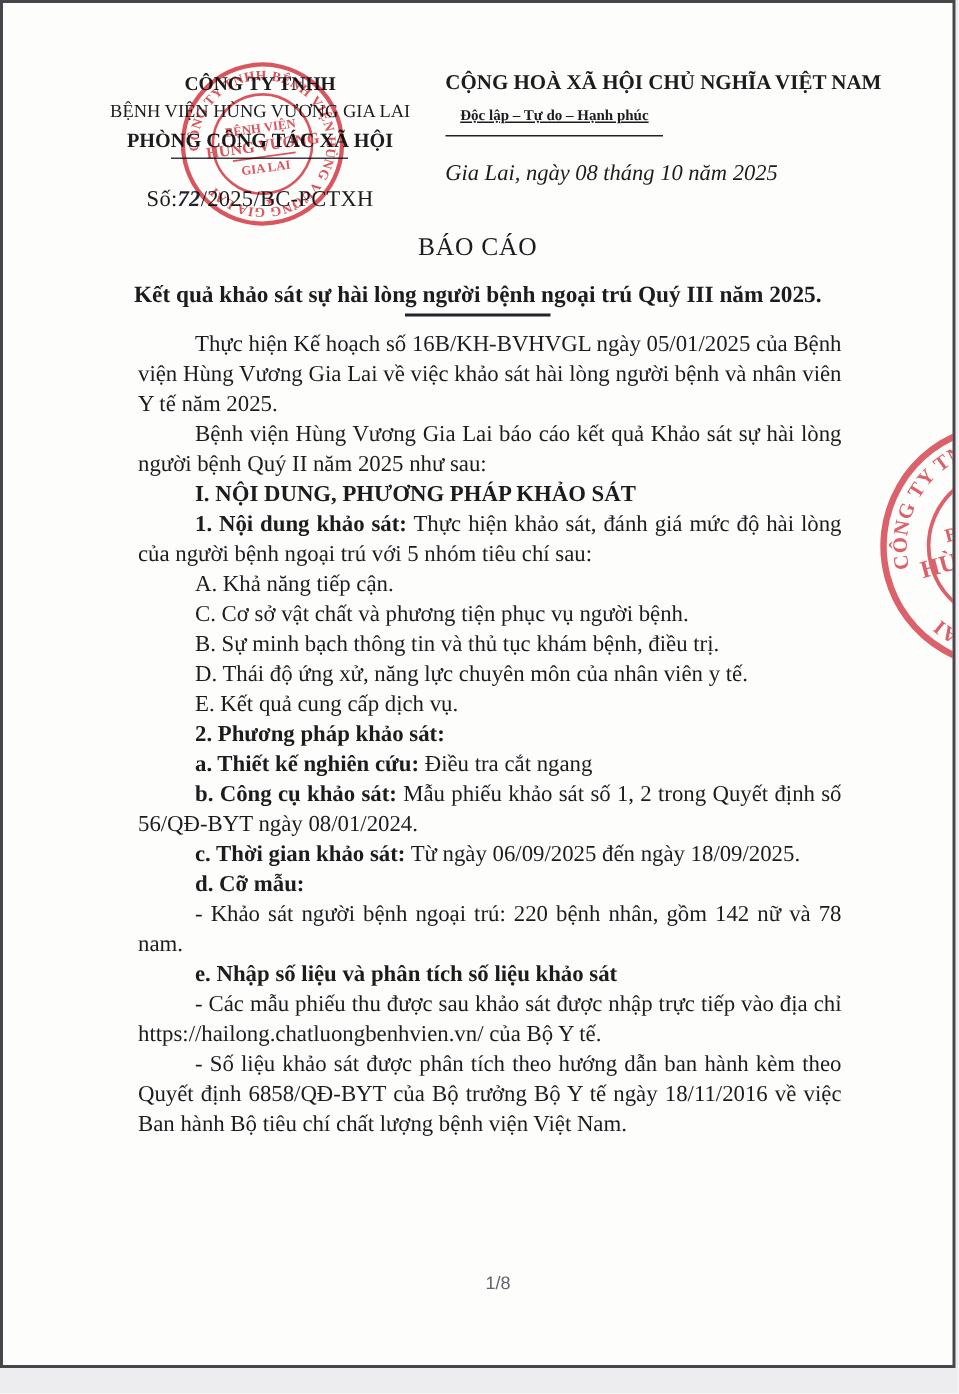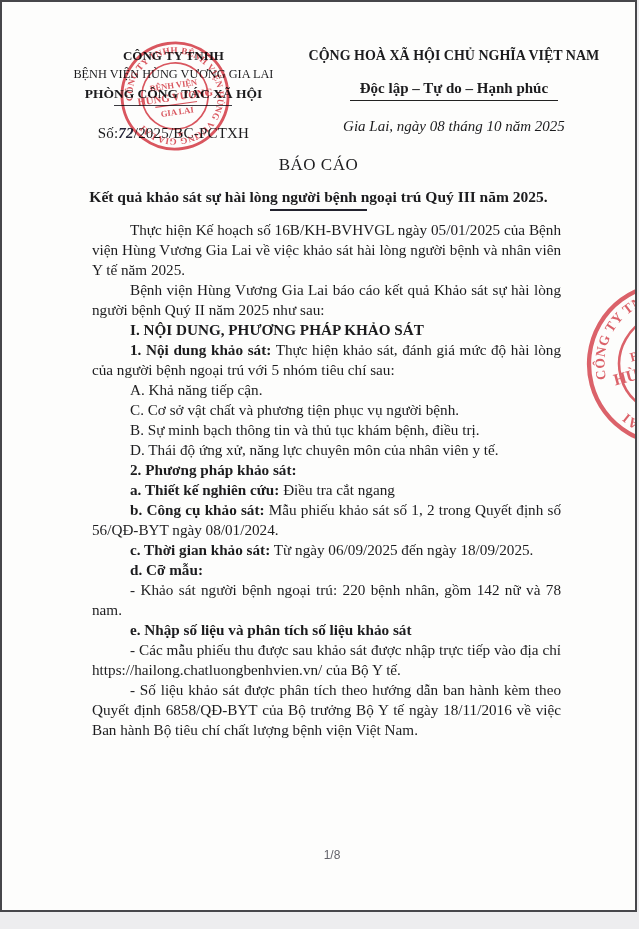--- a/index.html
+++ b/index.html
@@ -13,30 +13,30 @@
   .page {
     position:absolute; left:0; top:0;
     width:633px; height:908px;
     background:#fdfdfc;
     border:2px solid #47474b;
     overflow:hidden;
   }
   
   .letterhead { display:flex; padding:44px 24px 0 48px; }
   .lh-left  { flex:0 0 44%; text-align:center; line-height:19px; }
-  .lh-right { flex:1 1 auto; text-align:center; line-height:20px; }
+  .lh-right { flex:1 1 auto; line-height:20px; }
   .lh-company  { font-size:13px;font-weight:bold; }
   .lh-hospital { font-size:12.3px; }
   .lh-dept     { font-size:13.5px; font-weight:bold; }
   .lh-dept-rule { width:118px; border-bottom:1px solid #3a3a40; margin:2px auto 0; height:0; }
   .doc-number { margin-top:18px; font-size:15px; letter-spacing:.2px; }
   .doc-number .handnum { font-style:italic; font-weight:bold; color:#242438;text-align:center; }
   .nat-line1 { font-size:14px; font-weight:bold; white-space:nowrap; }
-  .nat-line2 { font-size:15px; font-weight:bold; display:inline-block;
-               border-bottom:1.6px solid #222; padding:0 10px 2px; margin-top:12px; }
+  .nat-line2 { font-size:10px; font-weight:bold; display:inline-block;
+               border-bottom:1.6px solid #222; padding:0 10px 2px; margin-top:1px;text-decoration:underline; }
   .dateline  { margin-top:15px; font-size:15px; font-style:italic; }
   
   .title-block { text-align:center; margin-top:12px; }
   .title-doc-type { font-size:17px; font-weight:normal; letter-spacing:.5px; }
   .title-subject  { font-size:15.5px; font-weight:bold; margin-top:13px; }
   .title-rule { width:97px; border-bottom:2px solid #23232e; margin:3px auto 0; height:0; }
   
   .doc-body {
     margin:9px 74px 0 90px;
     font-size:15.2px; line-height:20px;
@@ -100,20 +100,21 @@
 
   <div class="doc-body">
     <div class="para">Thực hiện Kế hoạch số 16B/KH-BVHVGL ngày 05/01/2025 của Bệnh viện Hùng Vương Gia Lai về việc khảo sát hài lòng người bệnh và nhân viên Y tế năm 2025.</div>
     <div class="para">Bệnh viện Hùng Vương Gia Lai báo cáo kết quả Khảo sát sự hài lòng người bệnh Quý II năm 2025 như sau:</div>
     <div class="para bold">I. NỘI DUNG, PHƯƠNG PHÁP KHẢO SÁT</div>
     <div class="para"><span class="bold">1. Nội dung khảo sát:</span> <span>Thực hiện khảo sát, đánh giá mức độ hài lòng của người bệnh ngoại trú với 5 nhóm tiêu chí sau:</span></div>
     <div class="list-line">A. Khả năng tiếp cận.</div>
     <div class="list-line">C. Cơ sở vật chất và phương tiện phục vụ người bệnh.</div>
     <div class="list-line">B. Sự minh bạch thông tin và thủ tục khám bệnh, điều trị.</div>
     <div class="list-line">D. Thái độ ứng xử, năng lực chuyên môn của nhân viên y tế.</div>
+    <div class="list-line">E. Kết quả cung cấp dịch vụ.</div>
     <div class="para bold">2. Phương pháp khảo sát:</div>
     <div class="para"><span class="bold">a. Thiết kế nghiên cứu:</span> <span>Điều tra cắt ngang</span></div>
     <div class="para"><span class="bold">b. Công cụ khảo sát:</span> <span>Mẫu phiếu khảo sát số 1, 2 trong Quyết định số 56/QĐ-BYT ngày 08/01/2024.</span></div>
     <div class="para"><span class="bold">c. Thời gian khảo sát:</span> <span>Từ ngày 06/09/2025 đến ngày 18/09/2025.</span></div>
     <div class="para bold">d. Cỡ mẫu:</div>
     <div class="para">- Khảo sát người bệnh ngoại trú: 220 bệnh nhân, gồm 142 nữ và 78 nam.</div>
     <div class="para bold">e. Nhập số liệu và phân tích số liệu khảo sát</div>
     <div class="para"><span>- Các mẫu phiếu thu được sau khảo sát được nhập trực tiếp vào địa chỉ</span> <a class="doc-link">https://hailong.chatluongbenhvien.vn/</a> <span>của Bộ Y tế.</span></div>
     <div class="para">- Số liệu khảo sát được phân tích theo hướng dẫn ban hành kèm theo Quyết định 6858/QĐ-BYT của Bộ trưởng Bộ Y tế ngày 18/11/2016 về việc Ban hành Bộ tiêu chí chất lượng bệnh viện Việt Nam.</div>
   </div>

